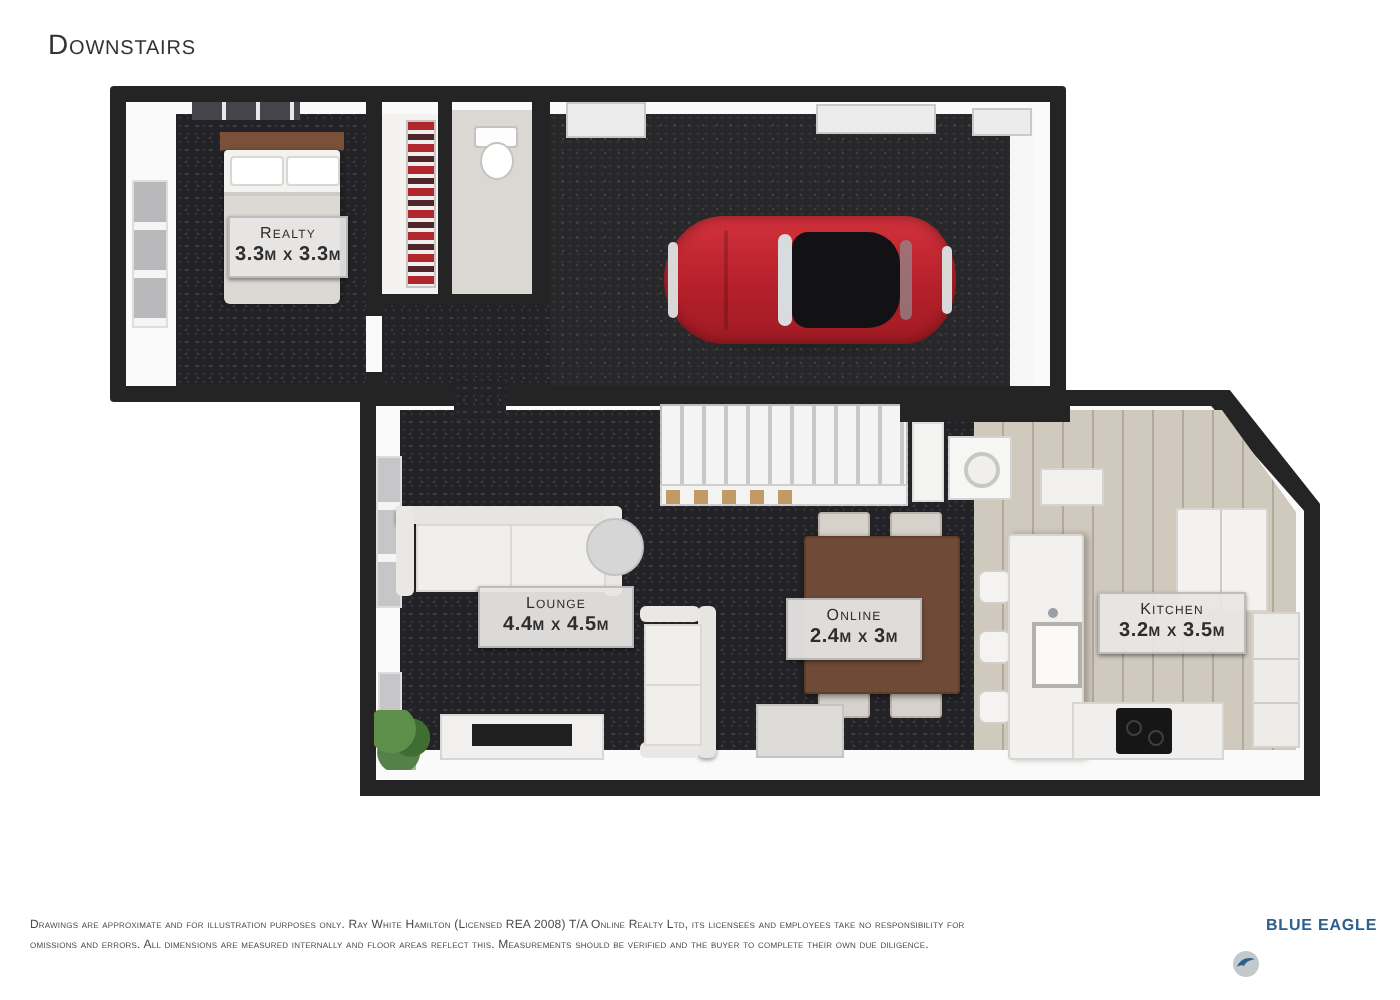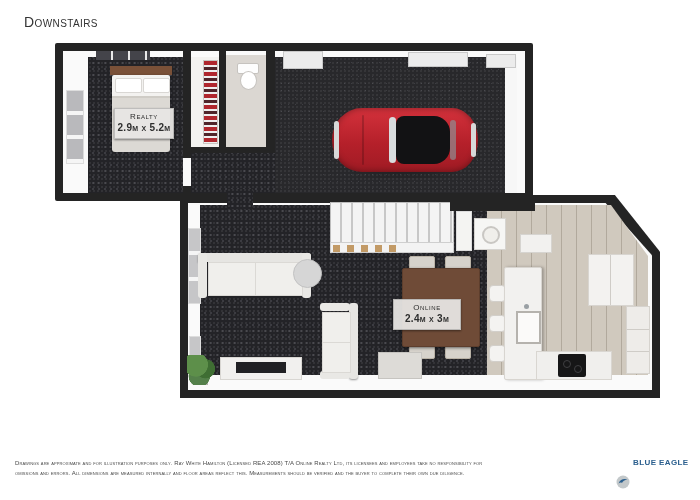--- a/index.html
+++ b/index.html
@@ -161,25 +161,33 @@
     </div>
     <div class="abs" style="left:536px;top:351px;width:74px;height:27px;background:#f0efed;border:1px solid #d9d6d1;">
       <div class="abs" style="left:21px;top:2px;width:28px;height:23px;background:#161617;border-radius:2px;">
         <div class="abs" style="left:5px;top:6px;width:6px;height:6px;border:1px solid #3f3f42;border-radius:50%;"></div>
         <div class="abs" style="left:16px;top:11px;width:6px;height:6px;border:1px solid #3f3f42;border-radius:50%;"></div>
       </div>
     </div>
 
     <div class="plate" style="left:114px;top:108px;width:54px;">
       <div class="nm">Realty</div>
-      <div class="dm">2.9m x 5.2m</div>
+      <div class="dm">3.3m x 3.3m</div>
+    </div>
+    <div class="plate" style="left:239px;top:293px;width:72px;">
+      <div class="nm">Lounge</div>
+      <div class="dm">4.4m x 4.5m</div>
     </div>
     <div class="plate" style="left:393px;top:299px;width:62px;">
       <div class="nm">Online</div>
       <div class="dm">2.4m x 3m</div>
+    </div>
+    <div class="plate" style="left:549px;top:296px;width:68px;">
+      <div class="nm">Kitchen</div>
+      <div class="dm">3.2m x 3.5m</div>
     </div>
   </div>
 
   <div class="footer">
     <div>Drawings are approximate and for illustration purposes only.  Ray White Hamilton (Licensed REA 2008) T/A Online Realty Ltd, its licensees and employees take no responsibility for</div>
     <div>omissions and errors.  All dimensions are measured internally and floor areas reflect this.  Measurements should be verified and the buyer to complete their own due diligence.</div>
   </div>
 
   <div class="logo">
     <svg width="14" height="14" viewBox="0 0 14 14">

